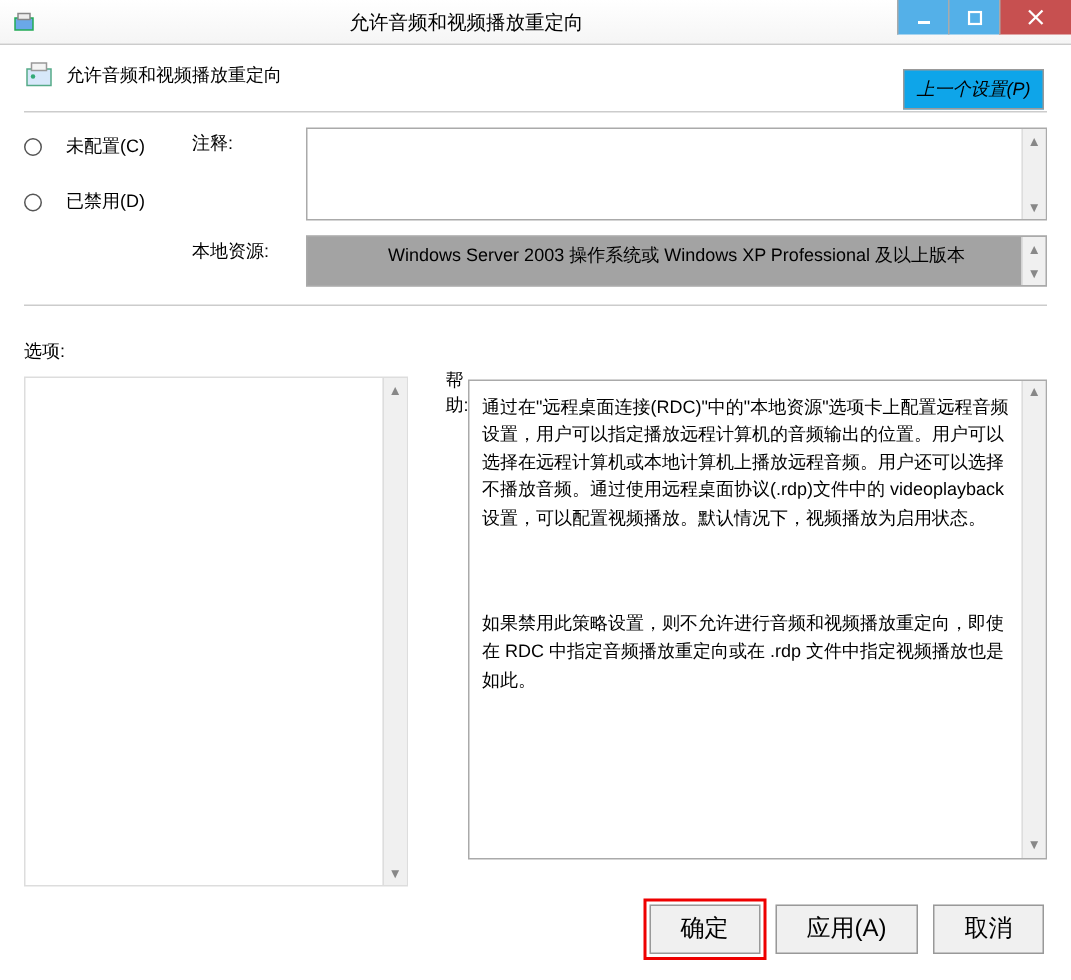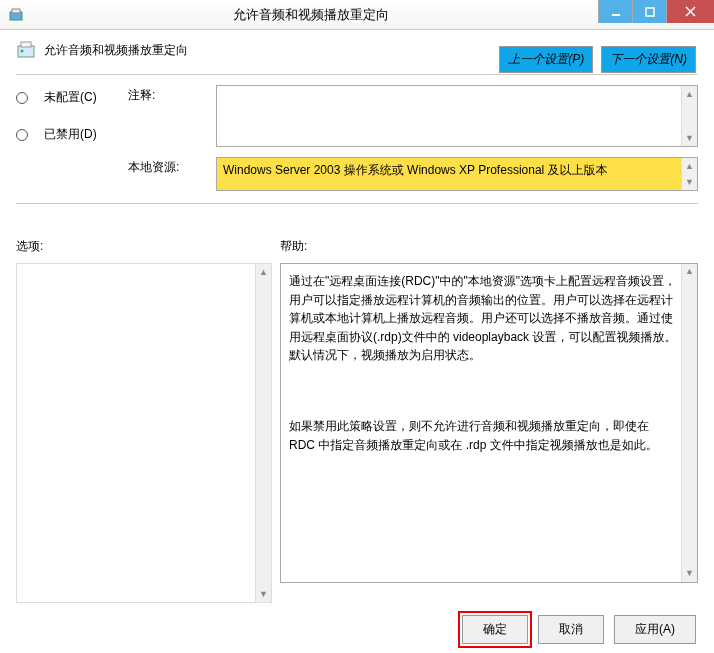--- a/index.html
+++ b/index.html
@@ -18,33 +18,33 @@
 .nav-buttons { position: absolute; right: 18px; top: 46px; display: flex; gap: 8px; }
 .nav-btn { padding: 4px 8px; border: 1px solid #999; background: #0ea5e9; cursor: pointer; font-size: 12px; font-style: italic; }
 hr.sep { border: none; border-top: 1px solid #ccc; margin: 6px 0 10px; }
 .config-area { display: flex; gap: 12px; }
 .radio-col { width: 100px; }
 .radio-item { display: flex; align-items: center; gap: 16px; padding: 4px 0; cursor: pointer; }
 .radio-circle { width: 12px; height: 12px; border: 1px solid #555; border-radius: 50%; display: inline-block; position: relative; }
 .radio-circle.selected::after { content: ""; position: absolute; width: 6px; height: 6px; background: #333; border-radius: 50%; left: 2px; top: 2px; }
 .highlight-red { border: 2px solid #e00; padding: 2px; margin: -4px; }
 .fields-col { flex: 1; display: flex; flex-direction: column; gap: 10px; }
-.field-row { display: flex; gap: 24px; align-items: flex-start; }
+.field-row { display: flex; gap: 12px; align-items: flex-start; }
 .field-label { width: 64px; padding-top: 2px; }
 .textarea-box { flex: 1; border: 1px solid #aaa; height: 62px; background: #fff; position: relative; }
 .scroll-track { position: absolute; right: 0; top: 0; bottom: 0; width: 16px; background: #f0f0f0; border-left: 1px solid #ddd; display: flex; flex-direction: column; justify-content: space-between; }
 .scroll-arrow { height: 16px; display: flex; align-items: center; justify-content: center; color: #888; font-size: 9px; }
-.platform-box { flex: 1; border: 1px solid #aaa; height: 34px; background: #fde047; padding: 4px 6px; position: relative; font-size: 12px; }
-.mid-row { display: flex; gap: 8px; margin-top: 24px; }
+.platform-box { flex: 1; border: 1px solid #aaa; height: 34px; background: #a3a3a3; padding: 4px 6px; position: relative; font-size: 12px; text-align: center; }
+.mid-row { display: flex; gap: 25px; margin-top: 12px; align-items: center; }
 .options-col { width: 256px; }
-.help-col { flex: 1; display: flex; flex-direction: column; }
+.help-col { flex: 1; display: flex; flex-direction: row; }
 .options-box { border: 1px solid #ddd; background: #fff; height: 340px; margin-top: 8px; position: relative; }
 .help-box { border: 1px solid #aaa; background: #fff; height: 320px; margin-top: 8px; padding: 8px 20px 8px 8px; overflow: hidden; position: relative; font-size: 12px; line-height: 1.55; }
 .footer-btns { display: flex; gap: 10px; justify-content: flex-end; margin-top: 12px; padding-right: 2px; }
-.footer-btn { padding: 5px 20px; border: 1px solid #999; background: #f0f0f0; cursor: pointer; font-size: 12px; }
+.footer-btn { padding: 5px 20px; border: 1px solid #999; background: #f0f0f0; cursor: pointer; font-size: 16px; }
 .footer-btn.highlight { outline: 2px solid #e00; outline-offset: 2px; }
 .help-p { margin-bottom: 4px; }
 .gap { height: 16px; }
 </style>
 </head>
 <body>
 
 <div class="titlebar">
   <div class="titlebar-icon">
     <svg width="14" height="14" viewBox="0 0 14 14">
@@ -79,21 +79,20 @@
       <svg width="20" height="20" viewBox="0 0 20 20">
           <rect x="2" y="6" width="16" height="11" fill="#d7e8fa" stroke="#5a8"></rect>
           <rect x="5" y="2" width="10" height="5" fill="#f4f4f4" stroke="#999"></rect>
           <circle cx="6" cy="11" r="1.5" fill="#3a7"></circle>
         </svg>
     </div>
     <span>允许音频和视频播放重定向</span>
   </div>
   <div class="nav-buttons">
     <button class="nav-btn">上一个设置(P)</button>
-    <button class="nav-btn">下一个设置(N)</button>
   </div>
   <hr class="sep">
 
   <div class="config-area">
     <div class="radio-col">
       <div class="radio-item">
         <span class="radio-circle"></span>
         <span>未配置(C)</span>
       </div>
       <div class="radio-item" style="margin-top:12px">
@@ -147,16 +146,16 @@
         <div class="scroll-track">
           <div class="scroll-arrow">▲</div>
           <div class="scroll-arrow">▼</div>
         </div>
       </div>
     </div>
   </div>
 
   <div class="footer-btns">
     <button class="footer-btn highlight">确定</button>
+    <button class="footer-btn">应用(A)</button>
     <button class="footer-btn">取消</button>
-    <button class="footer-btn">应用(A)</button>
   </div>
 </div>
 
 </body></html>

